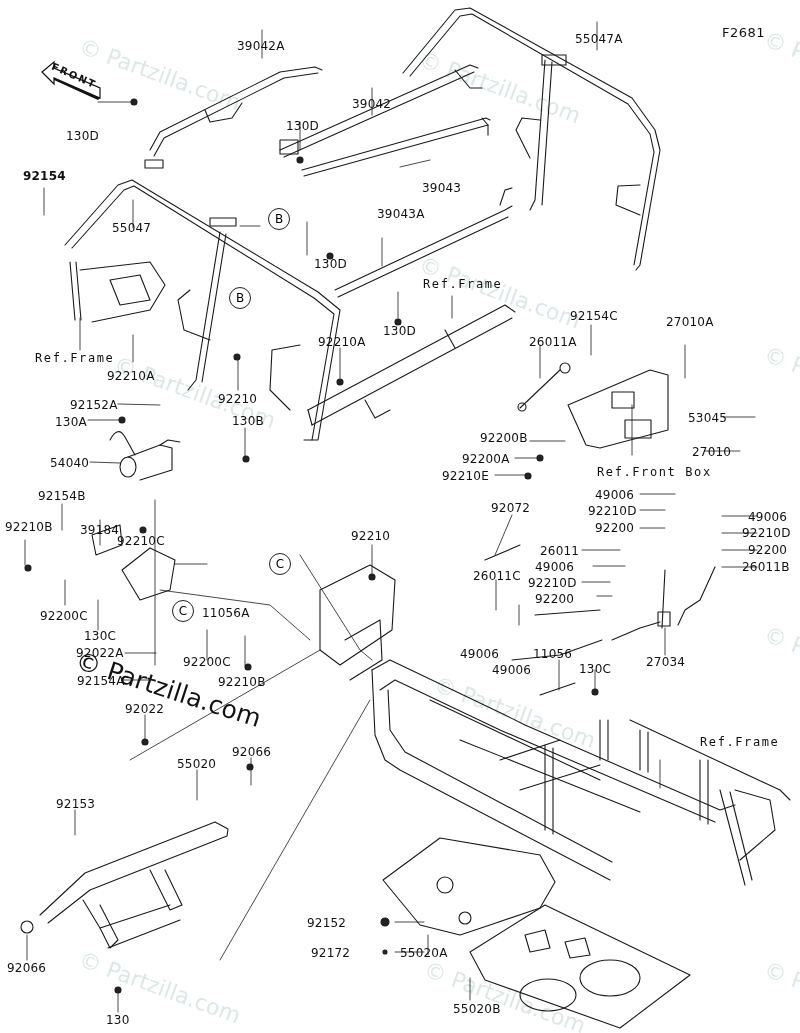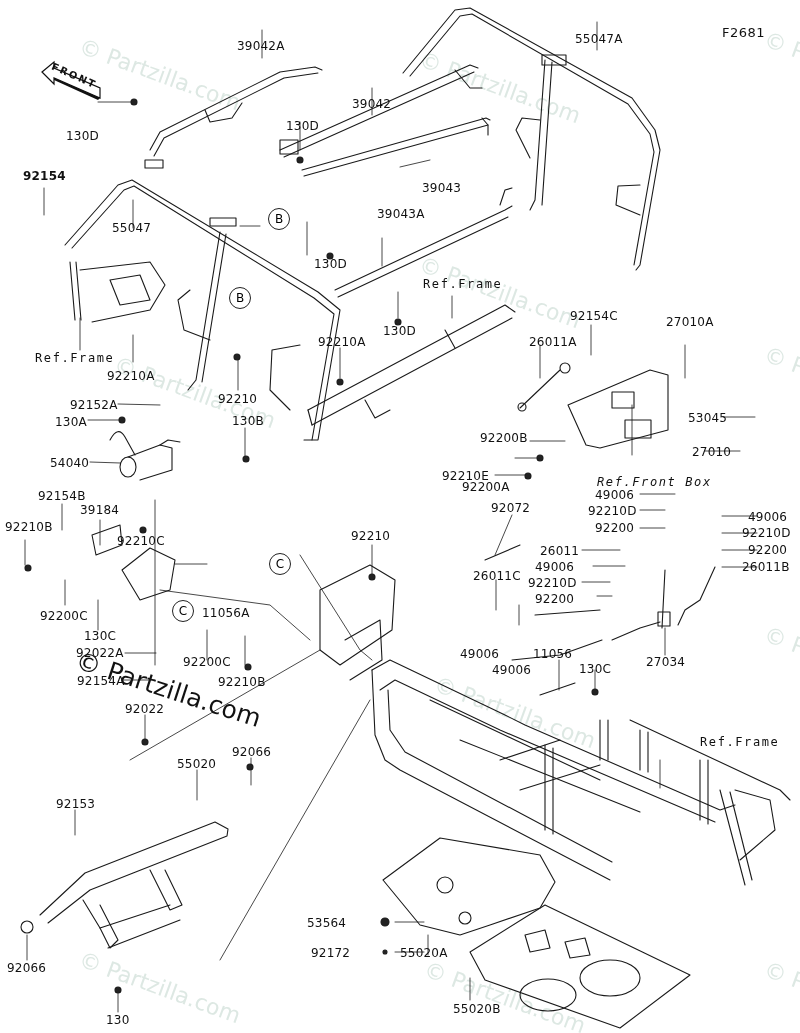--- a/index.html
+++ b/index.html
@@ -274,21 +274,21 @@
     <path d="M2 12 L14 2 L14 8 L60 28 L60 38 L14 18 L14 24 Z" fill="#fff" stroke="#111" stroke-width="1.2"></path>
     <path d="M14 18 L60 38 L58 40 L14 20 Z" fill="#111"></path>
   </svg>
   <div class="lbl" style="left:50px;top:70px;transform:rotate(24deg);font-size:10px;letter-spacing:2px;font-weight:bold;">FRONT</div>
 
   <div class="fig" style="left:722px;top:25px;">F2681</div>
 
   <div class="lbl ref" style="left:35px;top:352px;">Ref.Frame</div>
   <div class="lbl ref" style="left:423px;top:278px;">Ref.Frame</div>
   <div class="lbl ref" style="left:700px;top:736px;">Ref.Frame</div>
-  <div class="lbl ref" style="left:597px;top:476px;font-style:italic;">Ref.Front Box</div>
+  <div class="lbl ref" style="left:597px;top:466px;">Ref.Front Box</div>
 
   <div class="circ" style="left:268px;top:208px;">B</div>
   <div class="circ" style="left:229px;top:287px;">B</div>
   <div class="circ" style="left:269px;top:553px;">C</div>
   <div class="circ" style="left:172px;top:600px;">C</div>
 
   <div class="lbl" style="left:237px;top:40px;">39042A</div>
   <div class="lbl" style="left:575px;top:33px;">55047A</div>
   <div class="lbl" style="left:66px;top:130px;">130D</div>
   <div class="lbl" style="left:352px;top:98px;">39042</div>
@@ -305,25 +305,25 @@
   <div class="lbl" style="left:70px;top:399px;">92152A</div>
   <div class="lbl" style="left:55px;top:416px;">130A</div>
   <div class="lbl" style="left:232px;top:415px;">130B</div>
   <div class="lbl" style="left:50px;top:457px;">54040</div>
   <div class="lbl" style="left:570px;top:310px;">92154C</div>
   <div class="lbl" style="left:529px;top:336px;">26011A</div>
   <div class="lbl" style="left:666px;top:316px;">27010A</div>
   <div class="lbl" style="left:688px;top:412px;">53045</div>
   <div class="lbl" style="left:692px;top:446px;">27010</div>
   <div class="lbl" style="left:480px;top:432px;">92200B</div>
-  <div class="lbl" style="left:462px;top:453px;margin-top:28px;">92200A</div>
+  <div class="lbl" style="left:462px;top:453px;">92200A</div>
   <div class="lbl" style="left:442px;top:470px;">92210E</div>
   <div class="lbl" style="left:38px;top:490px;">92154B</div>
   <div class="lbl" style="left:117px;top:487px;margin-top:48px;">92210C</div>
-  <div class="lbl" style="left:80px;top:504px;">39184</div>
+  <div class="lbl" style="left:80px;top:524px;">39184</div>
   <div class="lbl" style="left:5px;top:521px;">92210B</div>
   <div class="lbl" style="left:202px;top:559px;margin-top:48px;">11056A</div>
   <div class="lbl" style="left:40px;top:610px;">92200C</div>
   <div class="lbl" style="left:84px;top:630px;">130C</div>
   <div class="lbl" style="left:76px;top:647px;">92022A</div>
   <div class="lbl" style="left:183px;top:656px;">92200C</div>
   <div class="lbl" style="left:218px;top:676px;">92210B</div>
   <div class="lbl" style="left:77px;top:675px;">92154A</div>
   <div class="lbl" style="left:351px;top:530px;">92210</div>
   <div class="lbl" style="left:491px;top:502px;">92072</div>
@@ -343,17 +343,17 @@
   <div class="lbl" style="left:492px;top:664px;">49006</div>
   <div class="lbl" style="left:533px;top:648px;">11056</div>
   <div class="lbl" style="left:579px;top:663px;">130C</div>
   <div class="lbl" style="left:646px;top:656px;">27034</div>
   <div class="lbl" style="left:125px;top:703px;">92022</div>
   <div class="lbl" style="left:232px;top:746px;">92066</div>
   <div class="lbl" style="left:177px;top:758px;">55020</div>
   <div class="lbl" style="left:56px;top:798px;">92153</div>
   <div class="lbl" style="left:7px;top:962px;">92066</div>
   <div class="lbl" style="left:106px;top:1014px;">130</div>
-  <div class="lbl" style="left:307px;top:917px;">53564</div>
+  <div class="lbl" style="left:307px;top:917px;">92152</div>
   <div class="lbl" style="left:311px;top:947px;">92172</div>
   <div class="lbl" style="left:400px;top:947px;">55020A</div>
   <div class="lbl" style="left:453px;top:1003px;">55020B</div>
 </div>
 
 </body></html>

